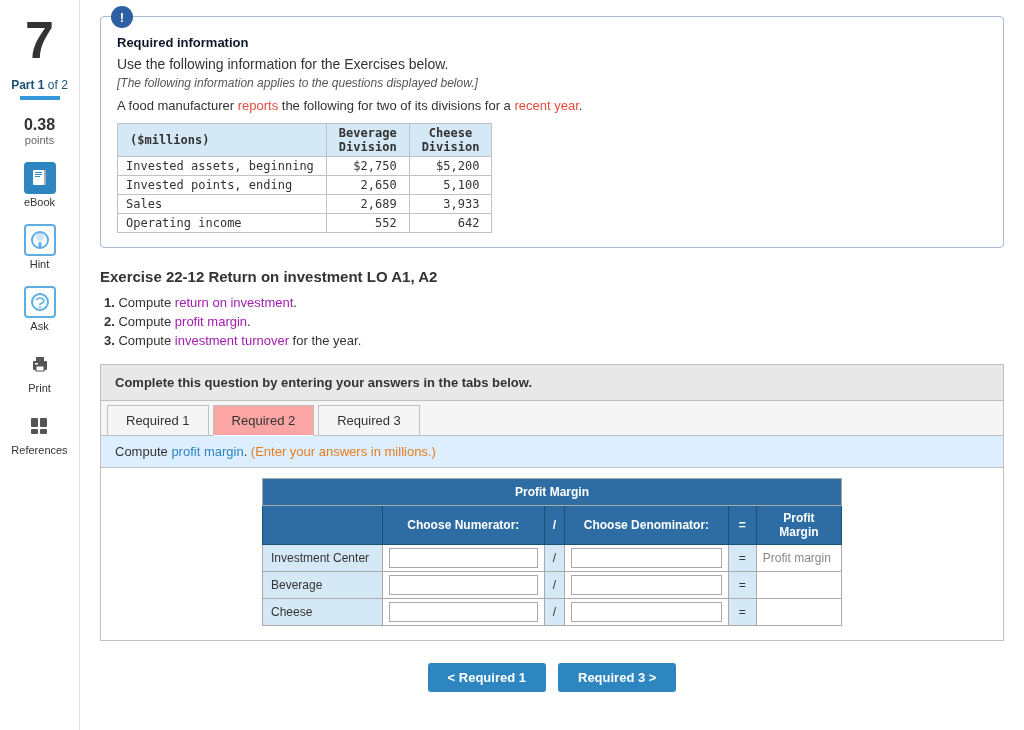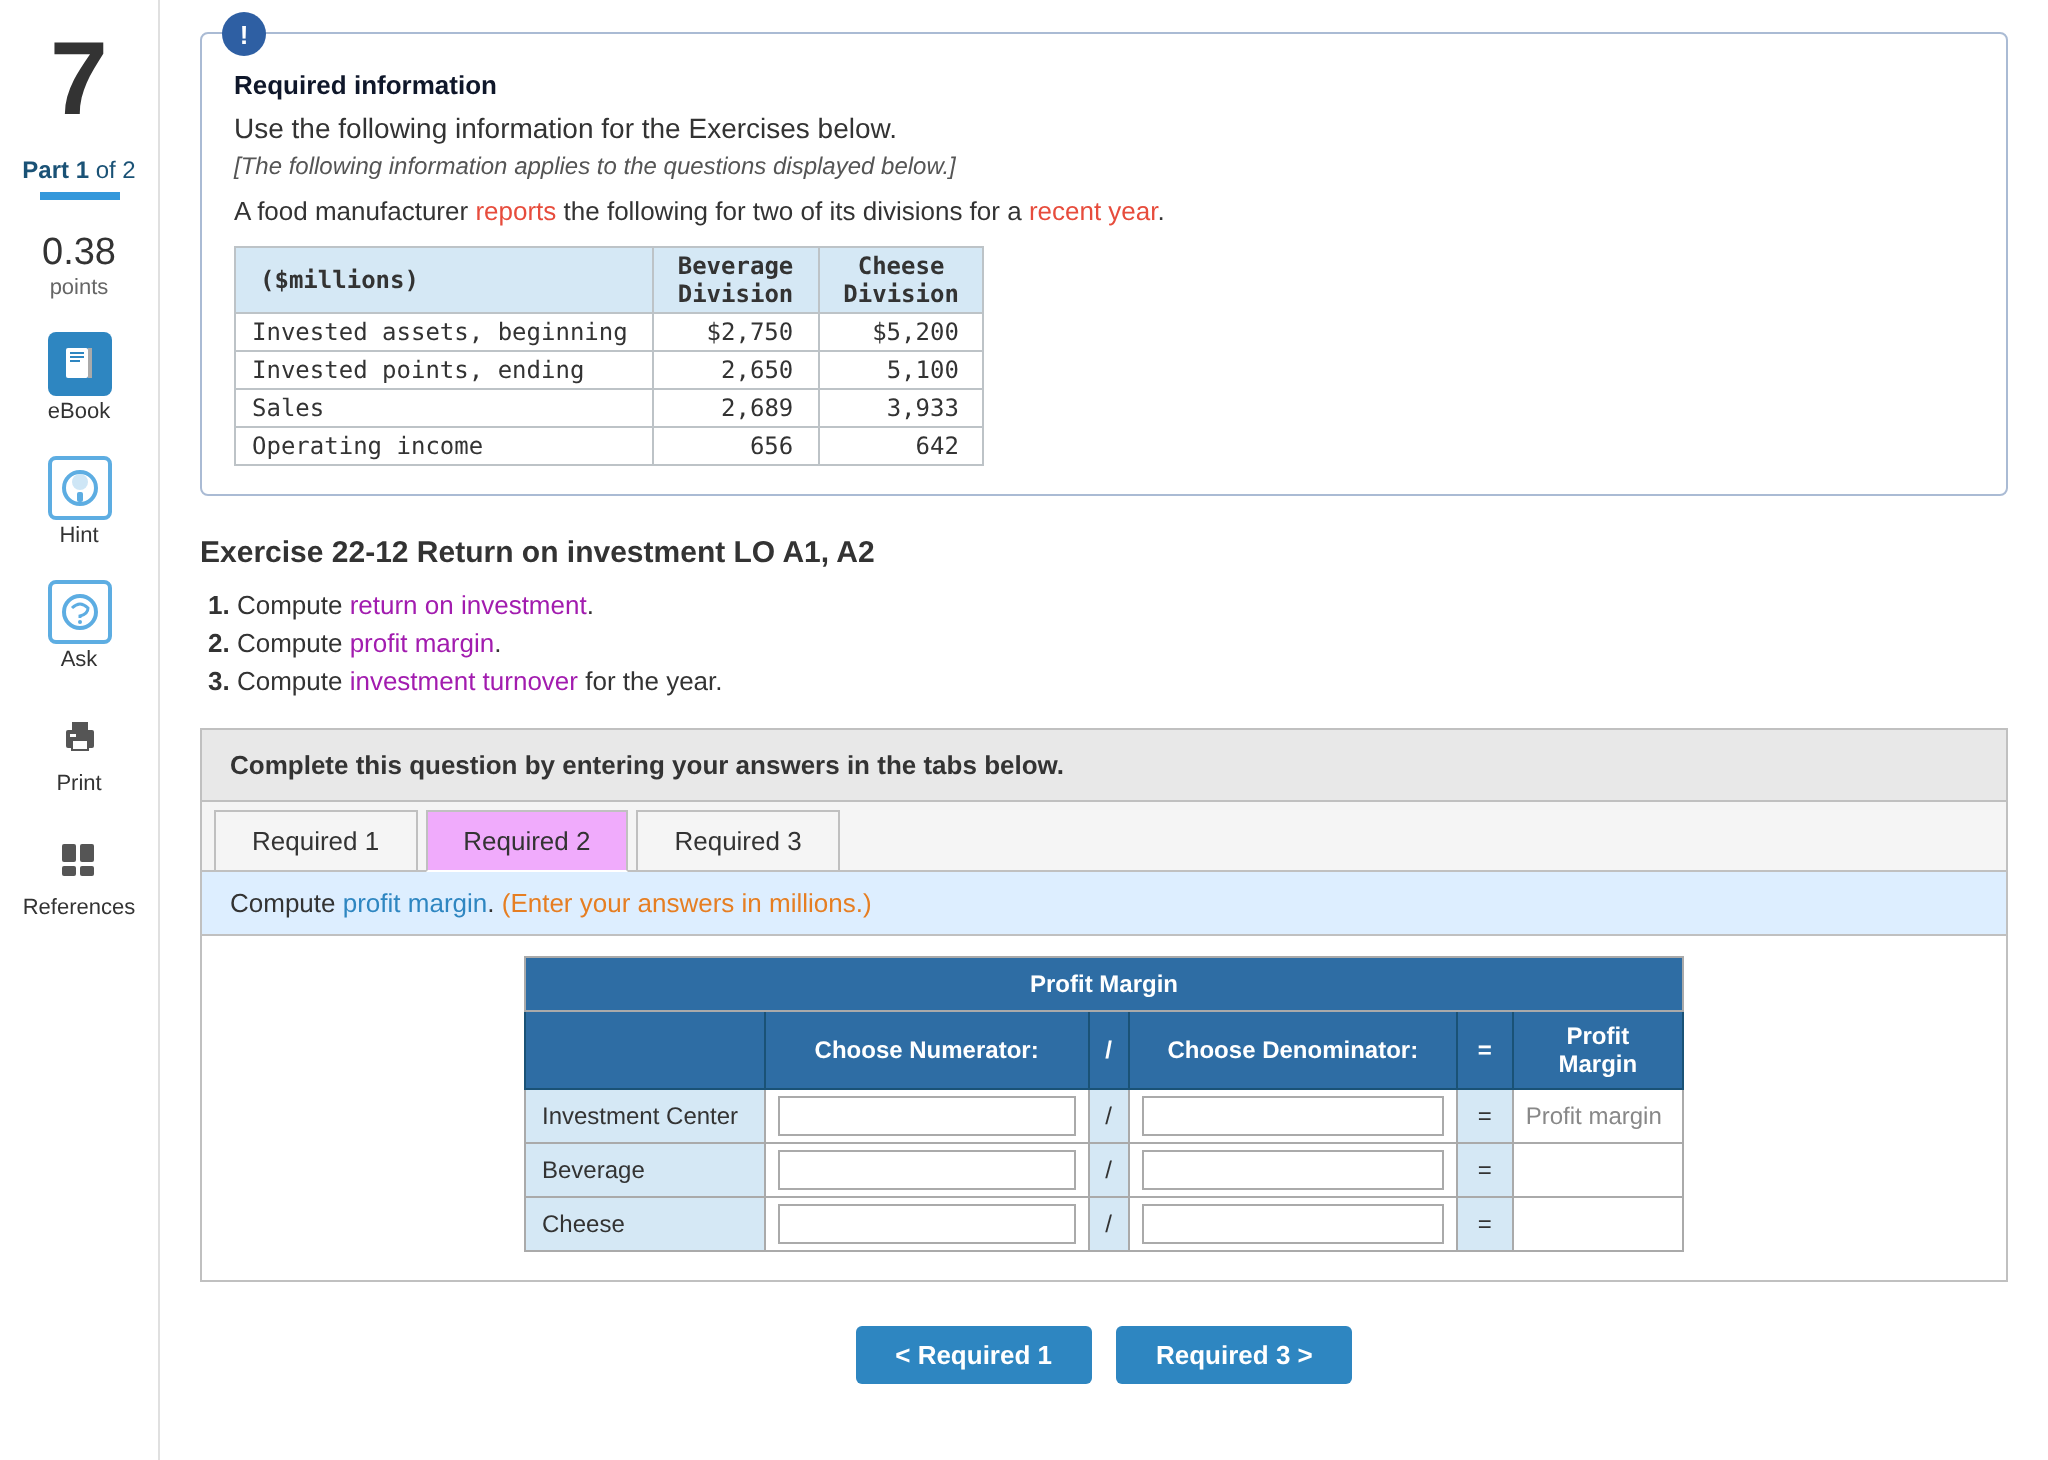--- a/index.html
+++ b/index.html
@@ -6,21 +6,21 @@
     body { font-family: Arial, sans-serif; font-size: 13px; background: #fff; color: #333; }
 
     .page-wrapper { display: flex; width: 1024px; min-height: 730px; }
 
     
     .sidebar { width: 80px; border-right: 1px solid #e0e0e0; display: flex; flex-direction: column; align-items: center; padding-top: 10px; }
     .question-num { font-size: 52px; font-weight: bold; color: #333; margin-bottom: 8px; }
     .part-indicator { font-size: 12px; color: #1a5276; margin-bottom: 4px; }
     .part-indicator span.bold { font-weight: bold; }
     .part-bar { width: 40px; height: 4px; background: #3498db; margin-bottom: 16px; }
-    .points { font-size: 19px; font-weight: normal; color: #333; text-align: right; }
+    .points { font-size: 16px; font-weight: bold; color: #333; text-align: right; }
     .points-label { font-size: 11px; color: #666; margin-bottom: 16px; }
     .sidebar-btn { display: flex; flex-direction: column; align-items: center; margin-bottom: 16px; cursor: pointer; }
     .sidebar-icon { width: 32px; height: 32px; border-radius: 4px; display: flex; align-items: center; justify-content: center; margin-bottom: 2px; }
     .sidebar-icon.blue-bg { background: #2e86c1; }
     .sidebar-icon.outline { border: 2px solid #5dade2; }
     .sidebar-label { font-size: 11px; color: #333; }
 
     
     .main { flex: 1; padding: 16px 20px; overflow-y: auto; }
 
@@ -44,21 +44,21 @@
 
     .task-list { margin-bottom: 16px; padding-left: 4px; }
     .task-list p { margin-bottom: 4px; font-size: 13px; }
     .task-list .link { color: #a21caf; }
 
     
     .tab-section { border: 1px solid #c0c0c0; background: #fff; margin-bottom: 10px; }
     .tab-header { background: #e8e8e8; padding: 10px 14px; font-weight: bold; font-size: 13px; border-bottom: 1px solid #c0c0c0; }
     .tabs { display: flex; background: #f5f5f5; border-bottom: 1px solid #c0c0c0; }
     .tab { padding: 7px 18px; font-size: 13px; cursor: pointer; border: 1px solid #c0c0c0; margin: 4px 2px -1px 2px; background: #f5f5f5; }
-    .tab.active { background: #f0abfc; border-bottom: 1px solid #fff; font-weight: normal; }
+    .tab.active { background: #fca5a5; border-bottom: 1px solid #fff; font-weight: normal; }
     .tab:first-child { margin-left: 6px; }
 
     .compute-text { background: #ddeeff; padding: 8px 14px; font-size: 13px; border-bottom: 1px solid #c0c0c0; }
     .compute-text .link { color: #2e86c1; }
     .compute-text .orange { color: #e67e22; }
 
     
     .pm-container { padding: 10px 14px 14px; }
     .pm-table { border-collapse: collapse; width: 580px; margin: 0 auto; }
     .pm-table th { background: #2e6da4; color: white; text-align: center; padding: 5px 8px; font-size: 12px; border: 1px solid #1a5276; }
@@ -180,21 +180,21 @@
               <td>2,650</td>
               <td>5,100</td>
             </tr>
             <tr>
               <td>Sales</td>
               <td>2,689</td>
               <td>3,933</td>
             </tr>
             <tr>
               <td>Operating income</td>
-              <td>656</td>
+              <td>552</td>
               <td>642</td>
             </tr>
           </tbody>
       </table>
     </div>
 
     <div class="exercise-title">Exercise 22-12 Return on investment LO A1, A2</div>
 
     <div class="task-list">
       <p><strong>1.</strong> Compute <span class="link">return on investment</span>.</p>

